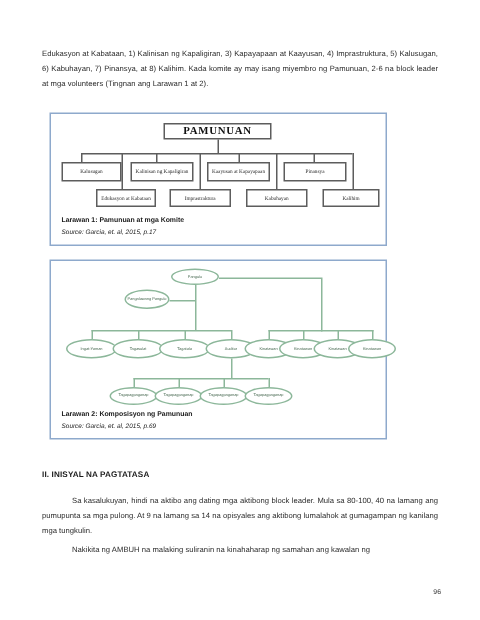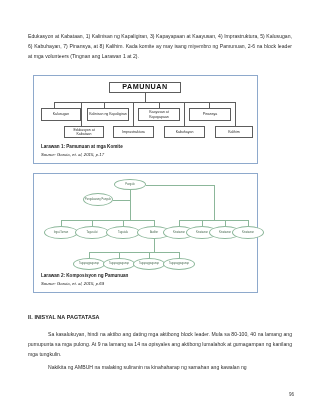--- a/index.html
+++ b/index.html
@@ -84,20 +84,21 @@
     border: 0.7px solid #5d5d5d;
     background: #ffffff;
     display: flex;
     align-items: center;
     justify-content: center;
     text-align: center;
     font-size: 3.5px;
     line-height: 4.4px;
     color: #2a2a2a;
     padding: 1px;
+    font-family: Liberation Serif, serif;
   }
   .node-root {
     font-size: 7.2px;
     font-weight: bold;
     letter-spacing: .5px;
     color: #111;
   }
   .connector {
     position: absolute;
     background: #5d5d5d;

